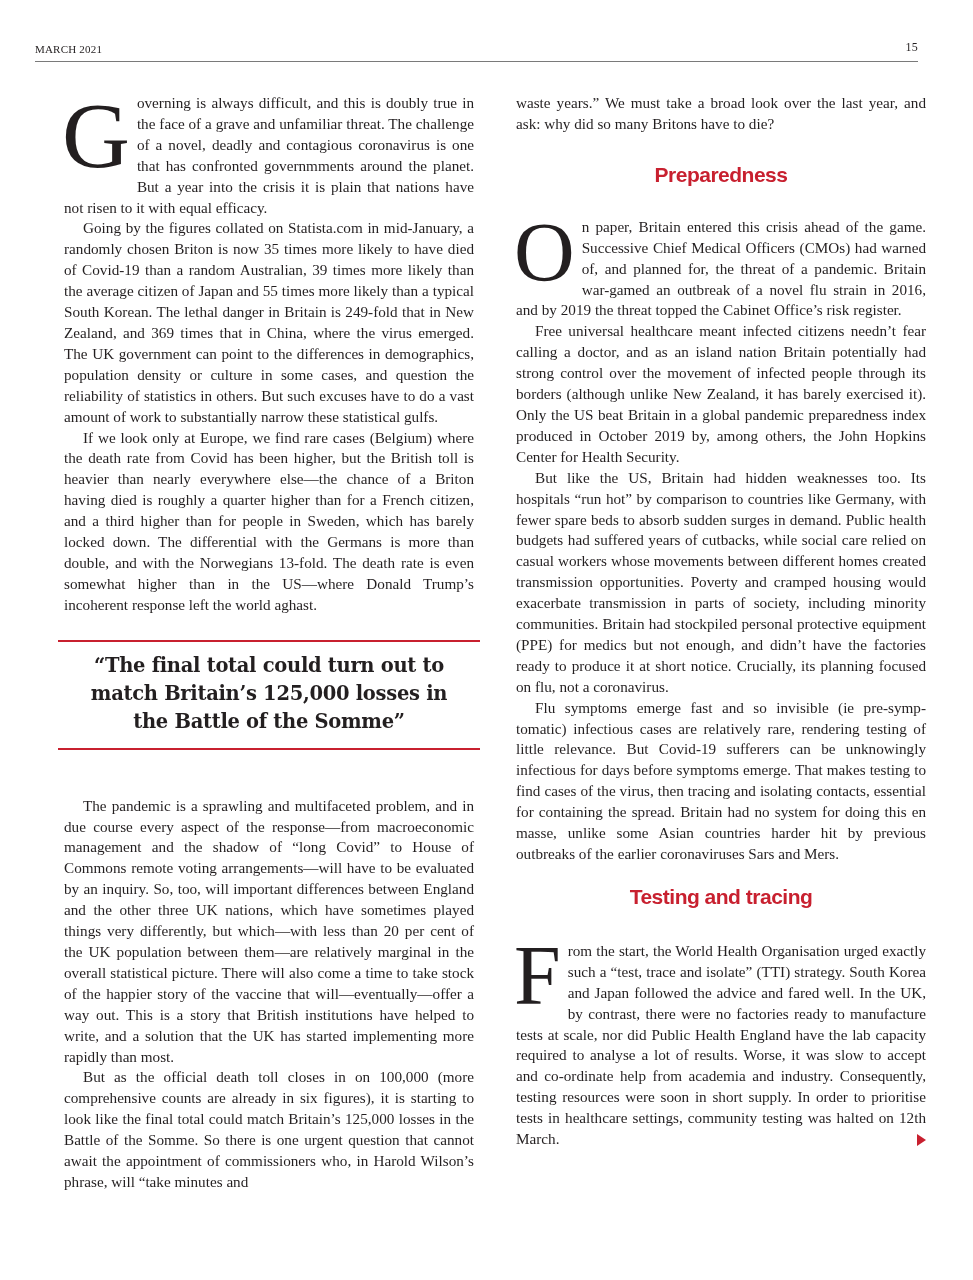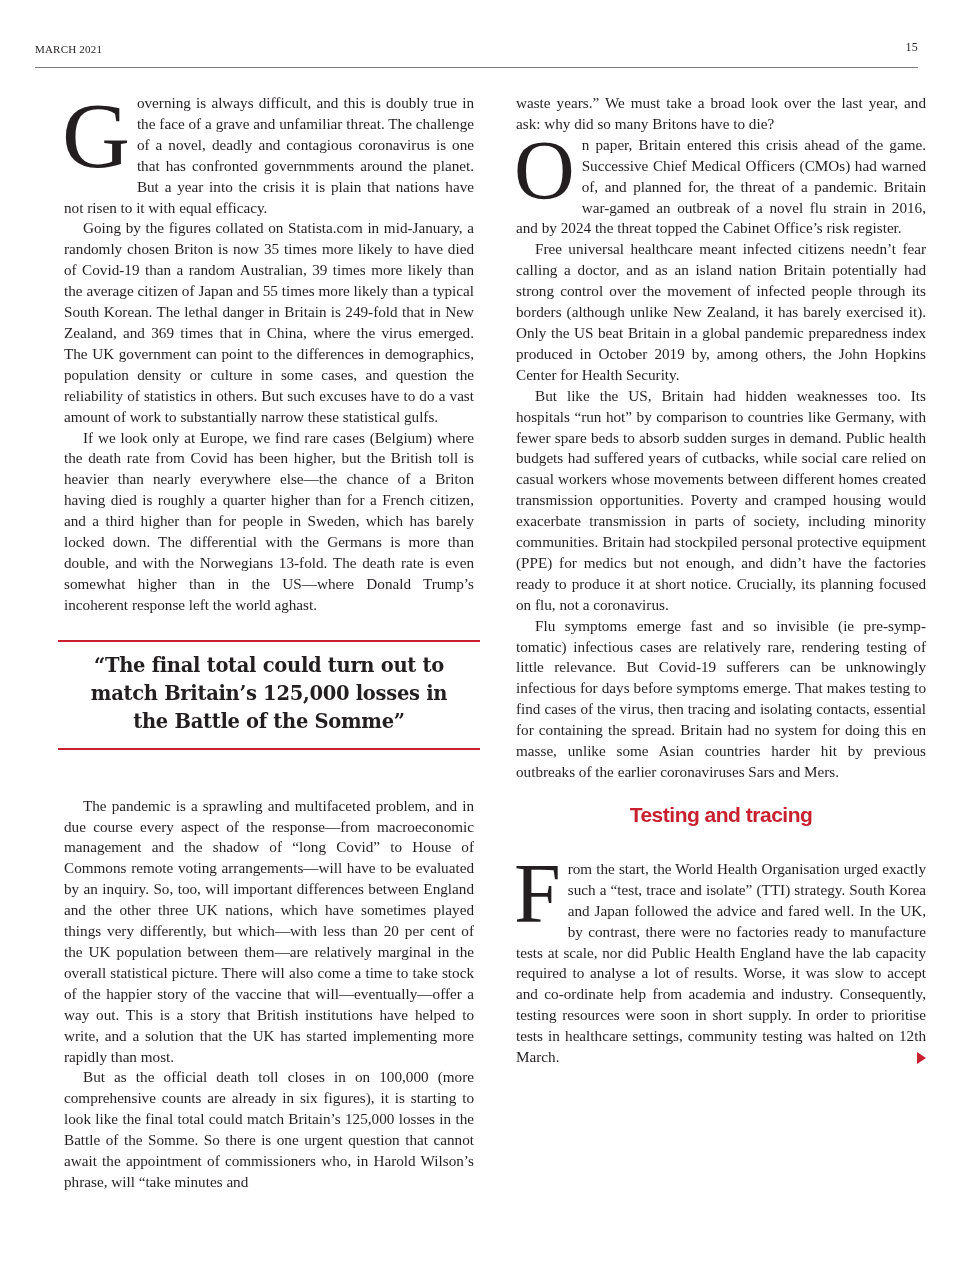--- a/index.html
+++ b/index.html
@@ -3,21 +3,21 @@
   <meta charset="utf-8">
   <style>
     * { margin: 0; padding: 0; box-sizing: border-box; }
     html, body { width: 973px; height: 1280px; background: #ffffff; overflow: hidden; }
     body { font-family: "DejaVu Serif", "Liberation Serif", serif; color: #231f20; position: relative; }
 
     .header {
       position: absolute; left: 35px; top: 40px; width: 883px;
       display: flex; justify-content: space-between; align-items: flex-end;
       font-family: "Liberation Serif", serif; font-size: 11px; letter-spacing: 0.2px;
-      color: #231f20; padding-bottom: 12px; border-bottom: 1.5px solid #7a7a7a;
+      color: #231f20; padding-bottom: 6px; border-bottom: 1.5px solid #7a7a7a;
     }
     .header .issue { text-transform: uppercase; }
     .header .page-num { font-size: 12px; }
 
     .col {
       position: absolute; top: 93px; width: 410px;
       font-family: "Liberation Serif", serif; font-size: 15.2px; line-height: 20.9px;
       text-align: justify; hyphens: manual;
     }
     .col-left { left: 64px; }
@@ -73,22 +73,23 @@
   <div class="pullquote">“The final total could turn out to match Britain’s 125,000 losses in the Battle of the Somme”</div>
   <div class="pullquote-spacer"></div>
 
   <p>The pandemic is a sprawling and multifaceted problem, and in due course every aspect of the response—from macro­economic management and the shadow of “long Covid” to House of Commons remote voting arrangements—will have to be evaluated by an inquiry. So, too, will important dif­ferences between England and the other three UK nations, which have sometimes played things very differently, but which—with less than 20 per cent of the UK population between them—are relatively marginal in the overall statis­tical picture. There will also come a time to take stock of the happier story of the vaccine that will—eventually—offer a way out. This is a story that British institutions have helped to write, and a solution that the UK has started implement­ing more rapidly than most.</p>
   <p>But as the official death toll closes in on 100,000 (more comprehensive counts are already in six figures), it is start­ing to look like the final total could match Britain’s 125,000 losses in the Battle of the Somme. So there is one urgent question that cannot await the appointment of commission­ers who, in Harold Wilson’s phrase, will “take minutes and</p>
 </div>
 
 <div class="col col-right">
   <p class="noindent">waste years.” We must take a broad look over the last year, and ask: why did so many Britons have to die?</p>
 
+  <h2 class="section-head">Preparedness</h2>
   <p class="dropcap-para">
-    <span class="dropcap o">O</span><span>n paper, Britain entered this crisis ahead of the game. Successive Chief Medical Officers (CMOs) had warned of, and planned for, the threat of a pan­demic. Britain war-gamed an outbreak of a novel flu strain in 2016, and by 2024 the threat topped the Cabinet Office’s risk register.</span>
+    <span class="dropcap o">O</span><span>n paper, Britain entered this crisis ahead of the game. Successive Chief Medical Officers (CMOs) had warned of, and planned for, the threat of a pan­demic. Britain war-gamed an outbreak of a novel flu strain in 2016, and by 2019 the threat topped the Cabinet Office’s risk register.</span>
   </p>
   <p>Free universal healthcare meant infected citizens needn’t fear calling a doctor, and as an island nation Britain poten­tially had strong control over the movement of infected peo­ple through its borders (although unlike New Zealand, it has barely exercised it). Only the US beat Britain in a global pandemic preparedness index produced in October 2019 by, among others, the John Hopkins Center for Health Security.</p>
   <p>But like the US, Britain had hidden weaknesses too. Its hospitals “run hot” by comparison to countries like Ger­many, with fewer spare beds to absorb sudden surges in demand. Public health budgets had suffered years of cut­backs, while social care relied on casual workers whose movements between different homes created transmission opportunities. Poverty and cramped housing would exac­erbate transmission in parts of society, including minority communities. Britain had stockpiled personal protective equipment (PPE) for medics but not enough, and didn’t have the factories ready to produce it at short notice. Cru­cially, its planning focused on flu, not a coronavirus.</p>
   <p>Flu symptoms emerge fast and so invisible (ie pre-symp­tomatic) infectious cases are relatively rare, rendering testing of little relevance. But Covid-19 sufferers can be unknowingly infectious for days before symptoms emerge. That makes testing to find cases of the virus, then tracing and isolating contacts, essential for containing the spread. Britain had no system for doing this en masse, unlike some Asian countries harder hit by previous outbreaks of the ear­lier coronaviruses Sars and Mers.</p>
 
   <h2 class="section-head second">Testing and tracing</h2>
   <p class="dropcap-para">
     <span class="dropcap f">F</span><span>rom the start, the World Health Organisation urged exactly such a “test, trace and isolate” (TTI) strategy. South Korea and Japan followed the advice and fared well. In the UK, by contrast, there were no factories ready to manufacture tests at scale, nor did Public Health England have the lab capacity required to analyse a lot of results. Worse, it was slow to accept and co-ordinate help from academia and industry. Consequently, testing resources were soon in short supply. In order to prioritise tests in healthcare settings, community testing was halted on 12th March.</span><span class="end-marker"></span>
   </p>
 </div>

